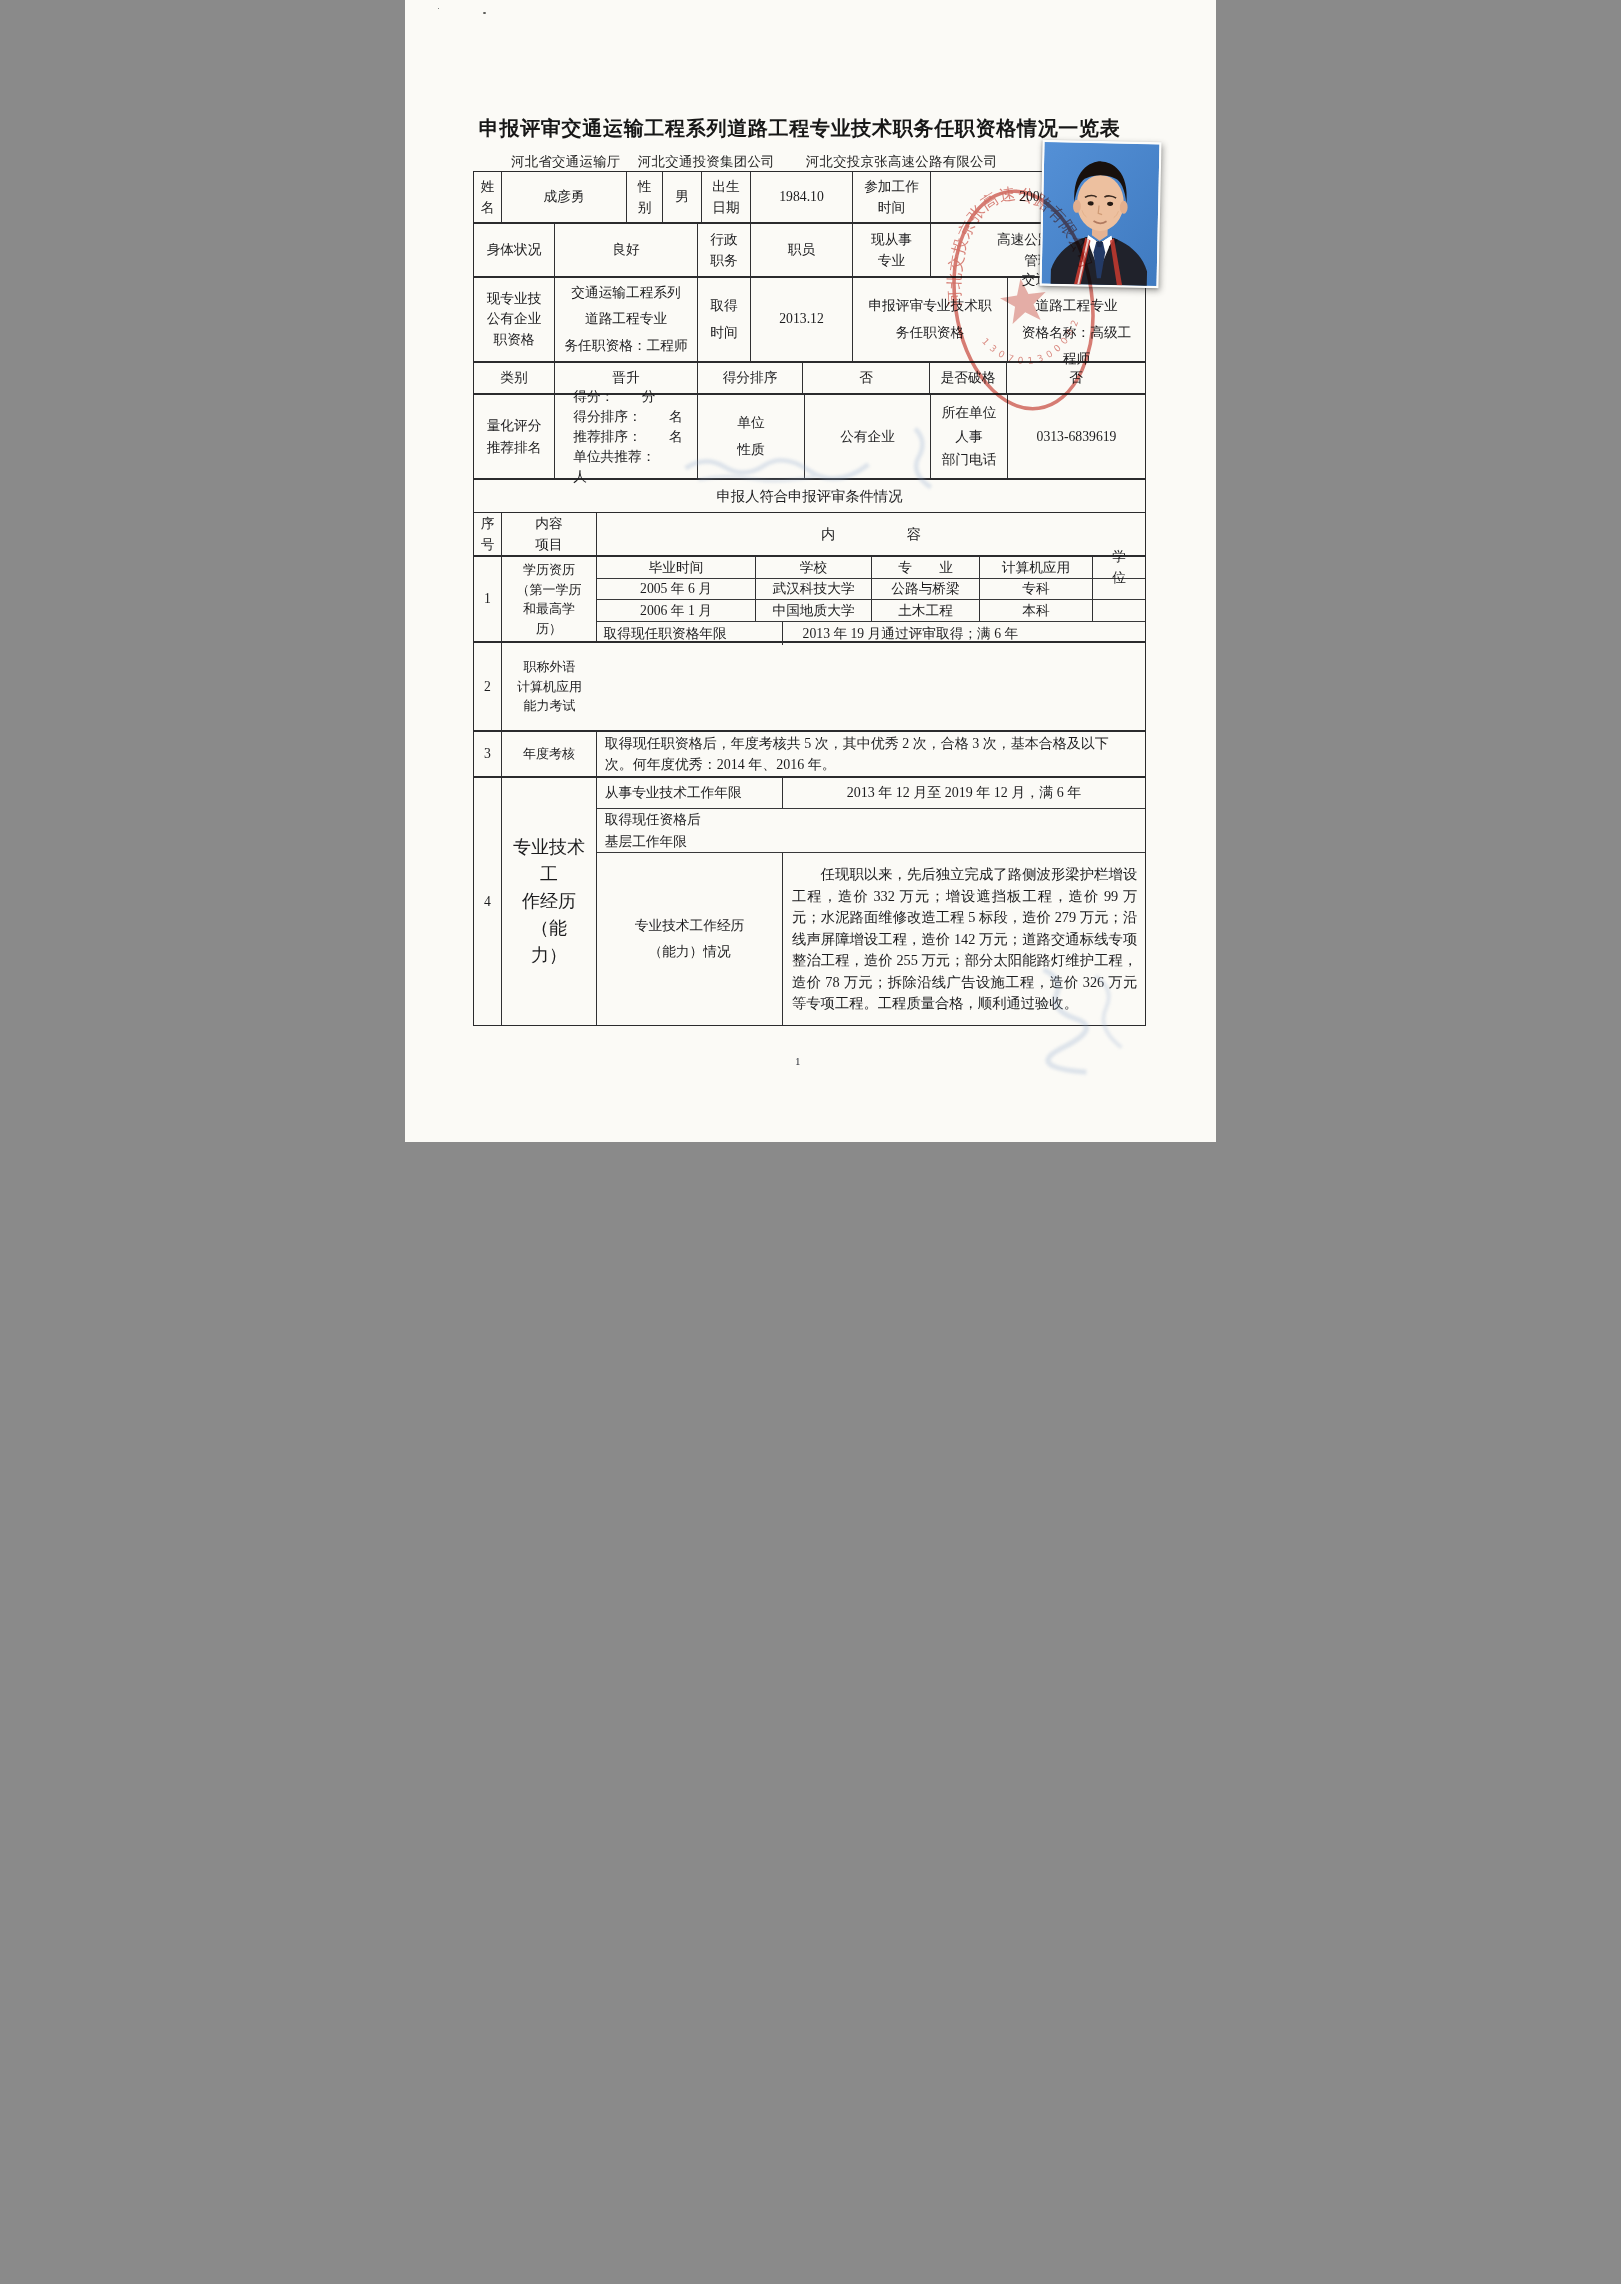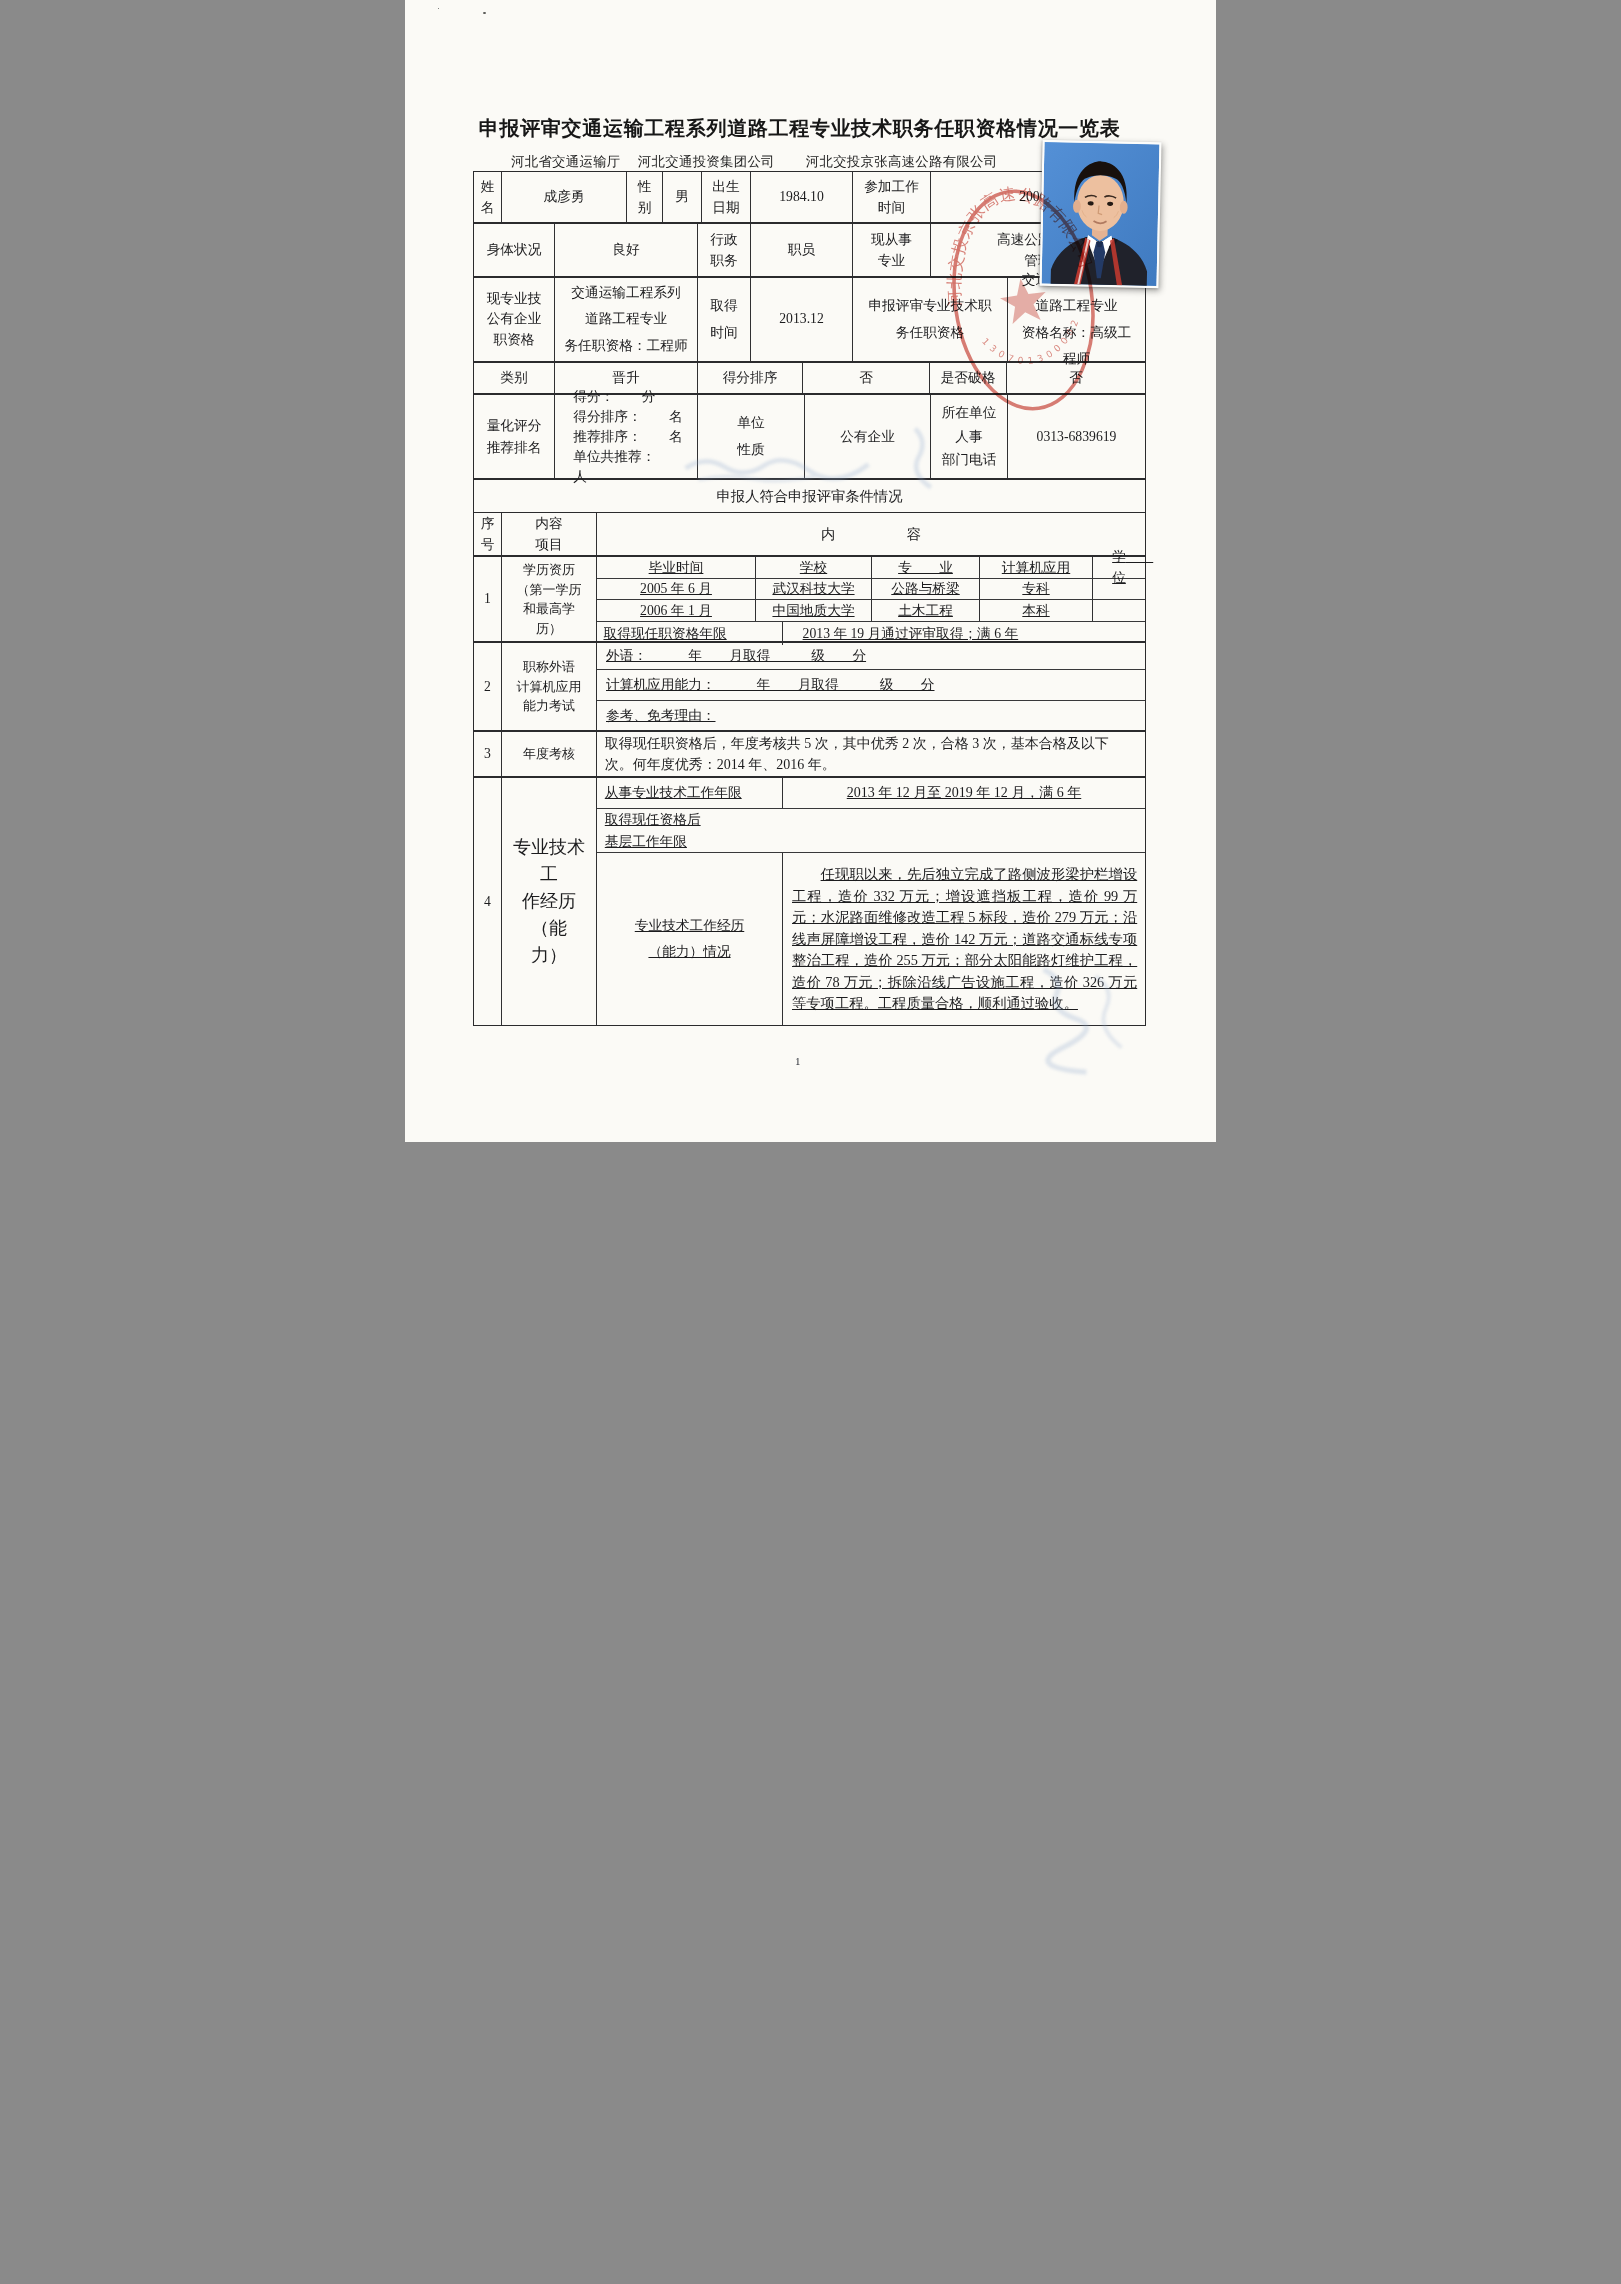--- a/index.html
+++ b/index.html
@@ -17,21 +17,21 @@
   .band{display:flex;border-bottom:1.4px solid #2b2b2d;box-sizing:border-box;}
   .band.dbl{border-bottom:2.6px double #2b2b2d;}
   .band.last{border-bottom:none;}
   .c{box-sizing:border-box;border-right:1.2px solid #303032;display:flex;flex-direction:column;
      justify-content:center;align-items:center;text-align:center;font-size:13.7px;line-height:1.55;
      padding:1.3px 3.9px;min-width:0;}
   .c:last-child{border-right:none;}
   .c.fl{flex:1;}
   .c.al{align-items:flex-start;text-align:left;}
   .c span{display:block;}
-  .subcol{flex:1;display:flex;flex-direction:column;min-width:0;text-decoration:underline;}
+  .subcol{flex:1;display:flex;flex-direction:column;min-width:0;}
   .sr{display:flex;border-bottom:1px solid #38383a;box-sizing:border-box;flex:0 0 auto;}
   .sr.last{border-bottom:none;}
   .lh19 span{line-height:1.9;}
   .lh175 span{line-height:1.75;}
   .score span{line-height:20px;width:100%;text-align:left;padding-left:14.3px;box-sizing:border-box;}
   .hdrline{font-size:14.3px;}
   .smalllh span{line-height:1.5;}
   .para{display:block;font-size:14.3px;line-height:21.5px;text-align:justify;text-indent:2em;
         padding:5.2px 7.8px 3.9px 9px;}
   .longline{justify-content:center;align-items:flex-start;text-align:left;font-size:14px;line-height:21.5px;padding:2.6px 7.8px;}
@@ -287,37 +287,20 @@
 
     <div class="band dbl" style="height:89px">
       <div class="c" style="width:28px">
           <span>2</span>
         </div>
       <div class="c smalllh" style="width:95px;font-size:13px">
         <span>职称外语</span>
           <span>计算机应用</span>
           <span>能力考试</span>
       </div>
-      <div class="subcol">
-        <div class="sr" style="height:27px">
-          <div class="c fl al" style="padding-left:9px">
-              <span>外语：　　　年　　月取得　　　级　　分</span>
-            </div>
-        </div>
-        <div class="sr" style="height:31px">
-          <div class="c fl al" style="padding-left:9px">
-              <span>计算机应用能力：　　　年　　月取得　　　级　　分</span>
-            </div>
-        </div>
-        <div class="sr last" style="flex:1">
-          <div class="c fl al" style="padding-left:9px">
-              <span>参考、免考理由：</span>
-            </div>
-        </div>
-      </div>
     </div>
 
     <div class="band dbl" style="height:46px">
       <div class="c" style="width:28px">
           <span>3</span>
         </div>
       <div class="c" style="width:95px;font-size:13px">
           <span>年度考核</span>
         </div>
       <div class="c fl longline">

